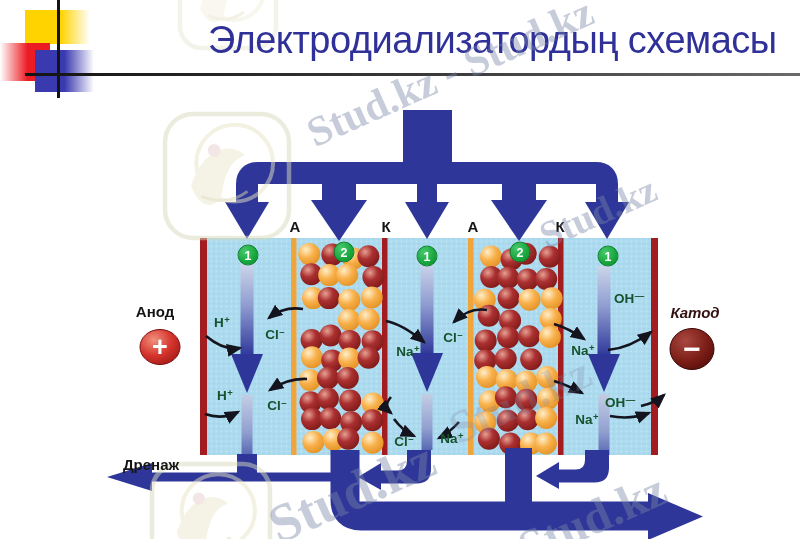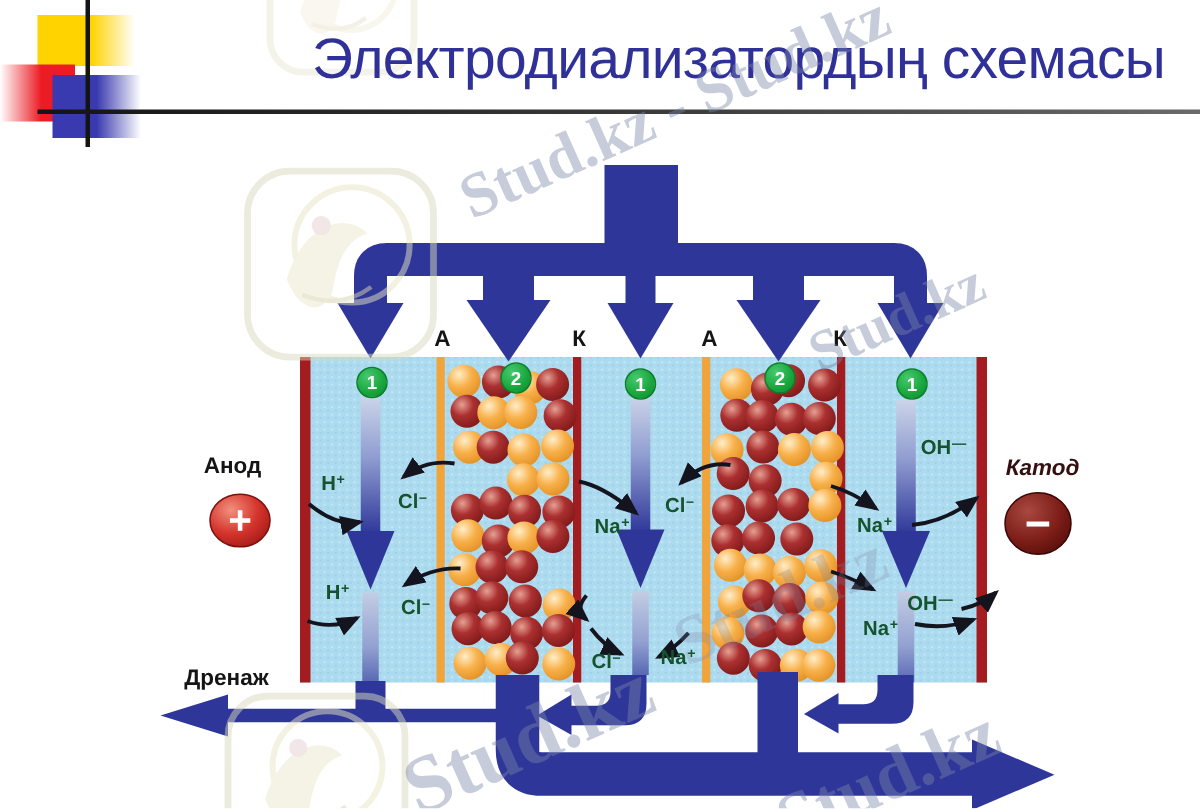--- a/index.html
+++ b/index.html
@@ -284,21 +284,21 @@
   <div class="lbl" style="left:560px;top:226px">К</div>
 
   <div class="cell" style="left:248px;top:255px">1</div>
   <div class="cell" style="left:344px;top:252px">2</div>
   <div class="cell" style="left:427px;top:256px">1</div>
   <div class="cell" style="left:520px;top:252px">2</div>
   <div class="cell" style="left:608px;top:256px">1</div>
 
   <div class="lbl" style="left:155px;top:311px">Анод</div>
   <div class="lbl lbl-cathode" style="left:695px;top:312px">Катод</div>
-  <div class="lbl" style="left:151px;top:452px">Дренаж</div>
+  <div class="lbl" style="left:151px;top:464px">Дренаж</div>
 
   <div class="ion" style="left:222px;top:322px"><span>H</span><sup>+</sup></div>
   <div class="ion" style="left:275px;top:334px"><span>Cl</span><sup>–</sup></div>
   <div class="ion" style="left:225px;top:395px"><span>H</span><sup>+</sup></div>
   <div class="ion" style="left:277px;top:405px"><span>Cl</span><sup>–</sup></div>
   <div class="ion" style="left:408px;top:351px"><span>Na</span><sup>+</sup></div>
   <div class="ion" style="left:453px;top:337px"><span>Cl</span><sup>–</sup></div>
   <div class="ion" style="left:404px;top:441px"><span>Cl</span><sup>–</sup></div>
   <div class="ion" style="left:452px;top:438px"><span>Na</span><sup>+</sup></div>
   <div class="ion" style="left:629px;top:298px"><span>OH</span><sup>—</sup></div>

